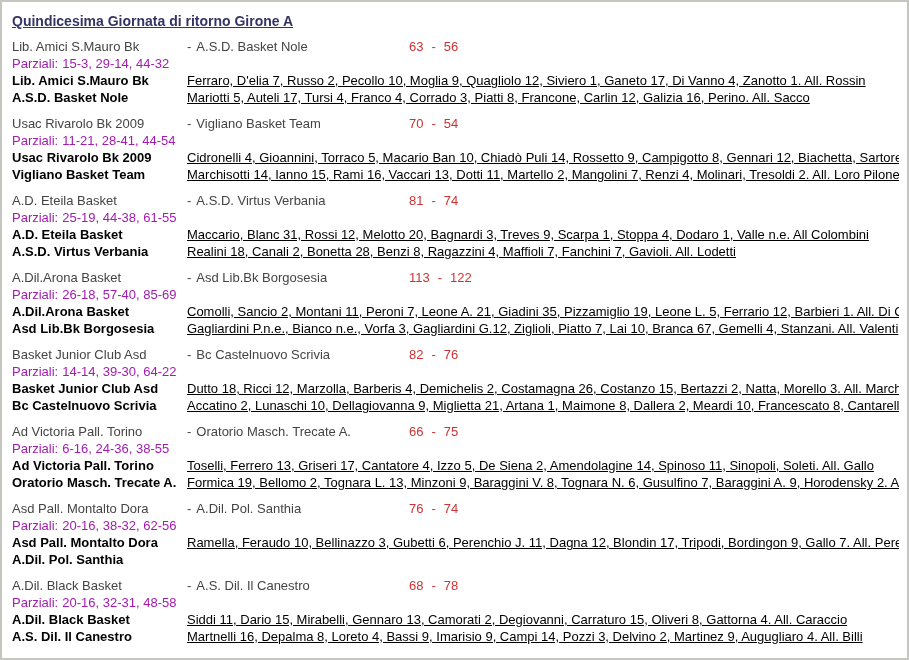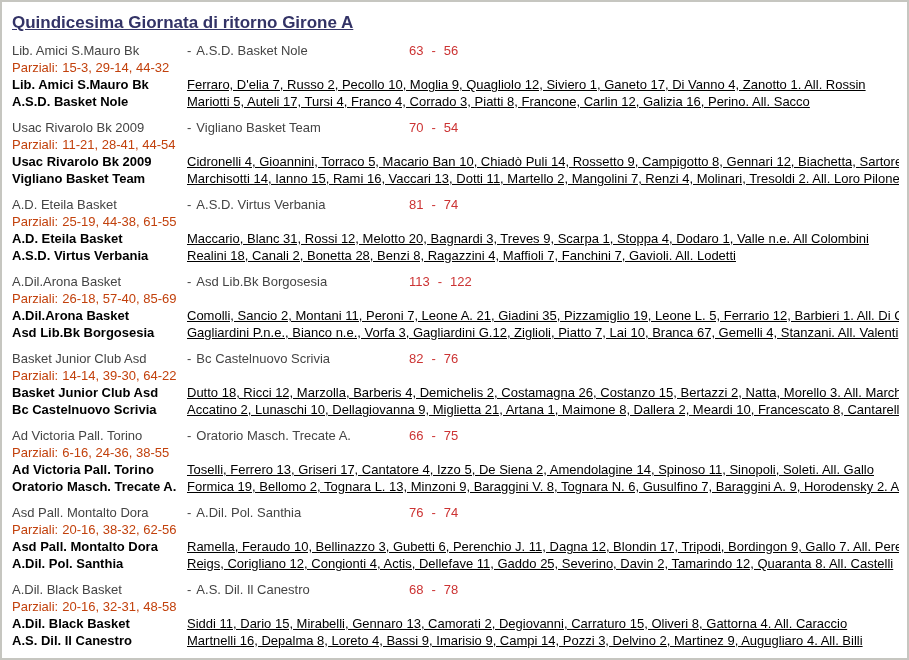--- a/index.html
+++ b/index.html
@@ -9,21 +9,21 @@
     box-sizing: border-box;
     background: #ffffff;
     border: 2px solid #c6c6c0;
     padding: 11px 8px 0 10px;
     overflow: hidden;
     font-family: "Liberation Sans", sans-serif;
     font-size: 13px;
     color: #000000;
   }
   .page-title {
-    font-size: 17px;
+    font-size: 14px;
     font-weight: bold;
     color: #333366;
     text-decoration: underline;
     margin: 0 0 9px 0;
     white-space: nowrap;
     cursor: pointer;
   }
   .match { margin-bottom: 9px; }
   .row {
     display: grid;
@@ -31,21 +31,21 @@
     height: 17px;
     line-height: 17px;
     white-space: nowrap;
     overflow: hidden;
   }
   .team-plain { color: #444444; }
   .away-cell  { color: #444444; }
   .away-dash  { margin-right: 5px; }
   .score-cell { color: #cc3333; margin-left: 32px; }
   .score-sep  { padding: 0 8px; }
-  .partials-row { display: block; height: 17px; line-height: 17px; color: #c2410c; white-space: nowrap; }
+  .partials-row { display: block; height: 17px; line-height: 17px; color: #a21caf; white-space: nowrap; }
   .partials-label { margin-right: 4px; }
   .team-bold { font-weight: bold; color: #000000; }
   .players-cell { grid-column: 2 / 4; color: #000000; text-decoration: underline; }
 </style>
 </head>
 <body>
 
 <div class="page">
   <h1 class="page-title">Quindicesima Giornata di ritorno Girone A</h1>
   <div id="matches">
@@ -171,21 +171,20 @@
     </div>
     <div class="partials-row">
       <span class="partials-label">Parziali:</span><span>20-16, 38-32, 62-56</span>
     </div>
     <div class="row">
       <span class="team-bold">Asd Pall. Montalto Dora</span>
       <span class="players-cell">Ramella, Feraudo 10, Bellinazzo 3, Gubetti 6, Perenchio J. 11, Dagna 12, Blondin 17, Tripodi, Bordingon 9, Gallo 7. All. Perenchio G.</span>
     </div>
     <div class="row">
       <span class="team-bold">A.Dil. Pol. Santhia</span>
-      <span class="players-cell">Reigs, Corigliano 12, Congionti 4, Actis, Dellefave 11, Gaddo 25, Severino, Davin 2, Tamarindo 12, Quaranta 8. All. Castelli</span>
     </div>
   </div>
 
   <div class="match">
     <div class="row">
       <span class="team-plain">A.Dil. Black Basket</span>
       <span class="away-cell"><span class="away-dash">-</span><span>A.S. Dil. Il Canestro</span></span>
       <span class="score-cell"><span>68</span><span class="score-sep">-</span><span>78</span></span>
     </div>
     <div class="partials-row">

